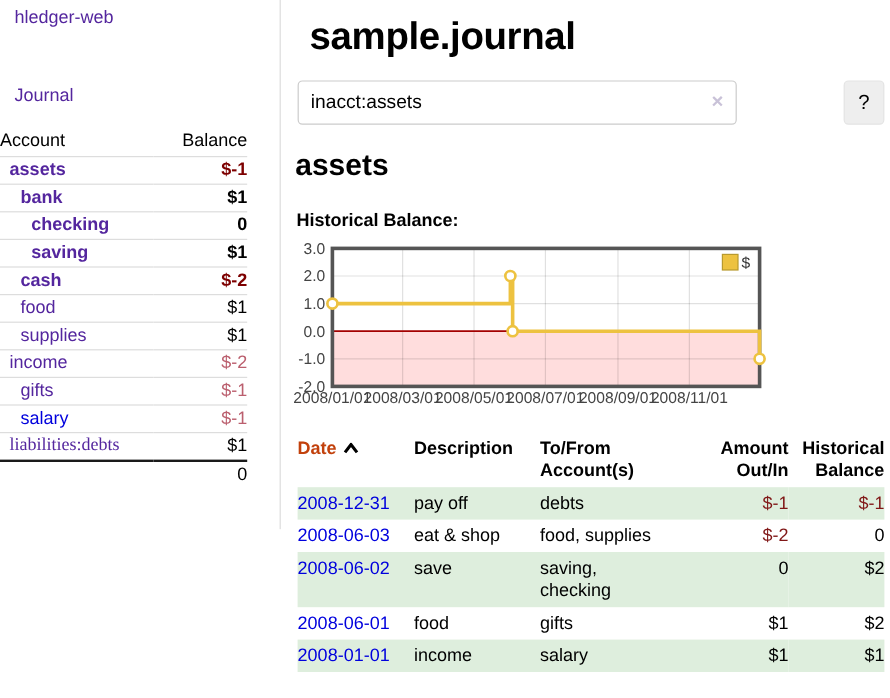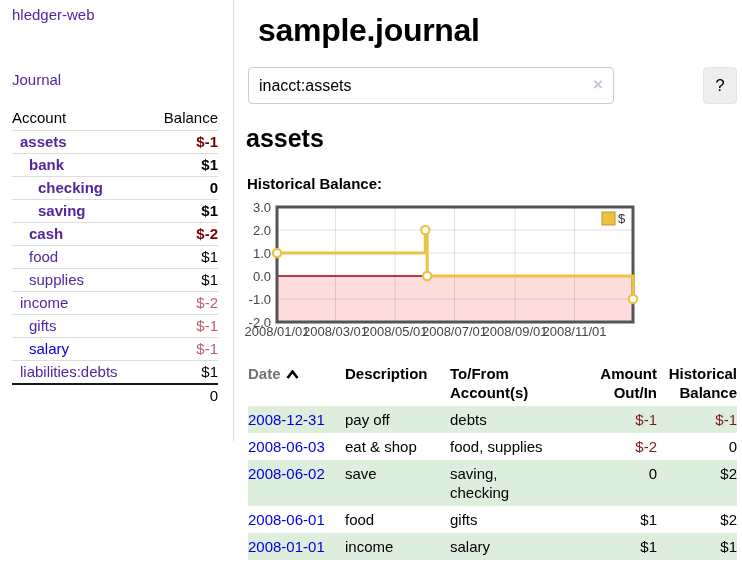--- a/index.html
+++ b/index.html
@@ -7,21 +7,21 @@
   .page{position:relative;width:742px;height:582px;overflow:hidden;background:#fff}
   .abs{position:absolute}
   a{text-decoration:none;cursor:pointer}
   .purple{color:var(--link-purple,#54269e)}
   .blue{color:var(--link-blue,#0000dd)}
   .bold{font-weight:bold}
   .brand{left:12px;top:6px;font-size:15px}
   .journal{left:12px;top:71px;font-size:15px}
   .divider{left:233px;top:0;width:1px;height:441px;background:var(--divider,#ddd)}
   table{border-collapse:collapse}
-  .accounts{left:12px;top:106px;width:206px;font-size:15px;table-layout:fixed}
+  .accounts{left:0;top:106px;width:206px;font-size:15px;table-layout:fixed}
   .accounts th{font-weight:normal;text-align:left;padding:3px 0 4px}
   .accounts .num{text-align:right}
   .accounts td{border-top:1px solid #ddd;padding:2px 0 3px;white-space:nowrap}
   .accounts tr.total td{border-top:2px solid #1a1a1a}
   .neg-strong{color:var(--negative-strong,#7d0000)}
   .neg-soft{color:var(--negative-soft,#bb5f6e)}
   .pos{color:#000}
   h1.title{left:246px;top:0;font-size:32px;font-weight:bold;letter-spacing:-.3px;margin:12px}
   .search-input{left:248px;top:67px;width:366px;height:37px;border:1px solid #ccc;border-radius:4px;font-size:16px;padding:0 28px 0 10px;font-family:inherit;color:#000;outline:none;box-sizing:border-box;background:#fff}
   .clear-x{left:593px;top:76px;font-size:17px;font-weight:bold;color:#c9c2d8;line-height:1}
@@ -95,21 +95,21 @@
         </tr>
         <tr>
           <td style="padding-left: 17px;"><a class="purple">gifts</a></td>
           <td class="num neg-soft">$-1</td>
         </tr>
         <tr>
           <td style="padding-left: 17px;"><a class="blue">salary</a></td>
           <td class="num neg-soft">$-1</td>
         </tr>
         <tr>
-          <td style="padding-left: 8px;"><a class="purple">liabilities:debts</a></td>
+          <td style="padding-left: 8px; font-family: Liberation Serif, serif;"><a class="purple">liabilities:debts</a></td>
           <td class="num pos">$1</td>
         </tr>
         <tr class="total">
           <td></td>
           <td class="num">0</td>
         </tr>
       </tbody>
   </table>
 
   <h1 class="abs title">sample.journal</h1>
@@ -157,21 +157,21 @@
   <table class="abs register">
     <colgroup>
         <col style="width:97px">
         <col style="width:105px">
         <col style="width:115px">
         <col style="width:92px">
         <col style="width:80px">
       </colgroup>
     <thead>
       <tr>
-        <th><a style="color:#737373"><span>Date</span><svg class="sort-icon" width="13" height="9" viewBox="0 0 13 9">
+        <th><a style="color:#c2410c"><span>Date</span><svg class="sort-icon" width="13" height="9" viewBox="0 0 13 9">
                 <path d="M1.5 8 L6.5 1.5 L11.5 8" fill="none" stroke="#000" stroke-width="2.6"></path>
               </svg></a></th>
         <th>Description</th>
         <th>To/From Account(s)</th>
         <th class="num">Amount Out/In</th>
         <th class="num">Historical Balance</th>
       </tr>
     </thead>
     <tbody>
         <tr>

